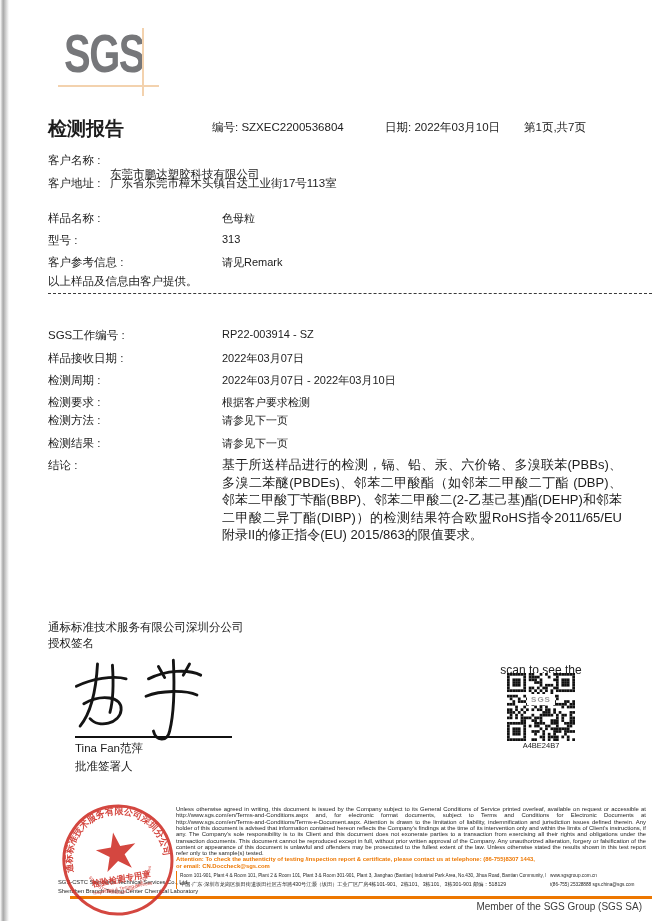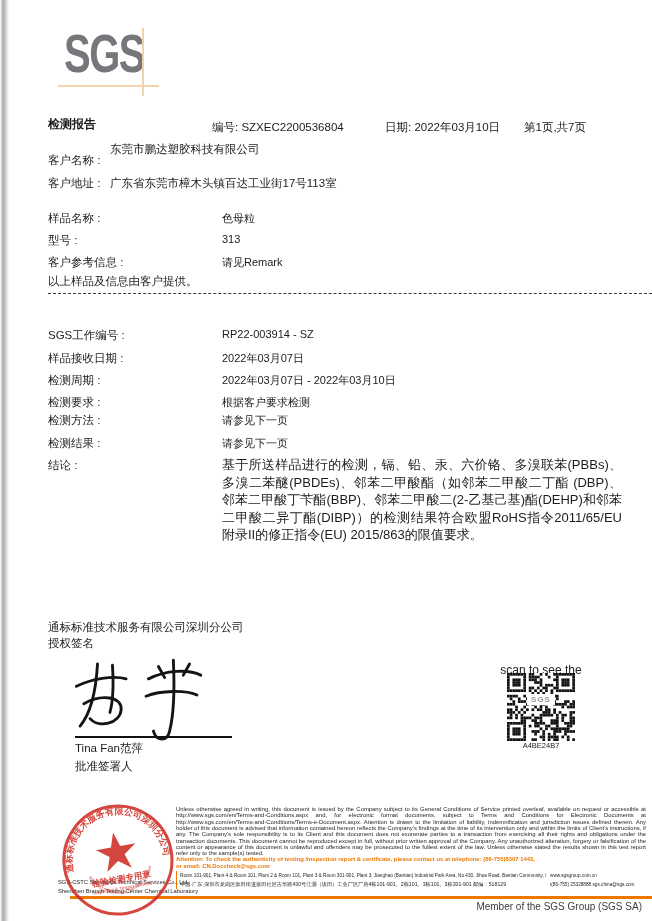--- a/index.html
+++ b/index.html
@@ -8,21 +8,21 @@
   .abs{position:absolute;}
   
   #edge{left:0;top:0;width:9px;height:921px;
         background:linear-gradient(to right,#fff 0%,#a8a8a8 35%,#d8d8d8 70%,#fff 100%);}
   
   #logo-text{left:64px;top:26px;font-size:54px;font-weight:bold;color:#76777a;
              letter-spacing:-2px;transform:scaleX(.74);transform-origin:left top;line-height:1;}
   .rule-h{height:2px;background:#f3d2ae;}
   .rule-v{width:2px;background:#f3d2ae;}
   
-  #title{left:48px;top:116px;font-size:12px;font-weight:bold;}
+  #title{left:48px;top:116px;font-size:19px;font-weight:bold;}
   .hmeta{top:120px;font-size:11.5px;}
   
   .lbl{position:absolute;left:48px;font-size:11.5px;white-space:nowrap;}
   .val1{position:absolute;left:110px;font-size:11.5px;white-space:nowrap;}
   .val2{position:absolute;left:222px;font-size:11px;white-space:nowrap;}
   .dashed{left:48px;width:604px;border-top:1.2px dashed #3a3a3a;height:0;}
   #conclusion{left:222px;top:456px;width:400px;font-size:13px;line-height:17.5px;text-align:justify;}
   
   #sig-co{left:48px;top:620px;font-size:11.5px;}
   #sig-auth{left:48px;top:636px;font-size:11.5px;}
@@ -66,21 +66,21 @@
     <span>编号:</span>
     <span>SZXEC2200536804</span>
   </div>
   <div class="abs hmeta" style="left:385px;">
     <span>日期:</span>
     <span>2022年03月10日</span>
   </div>
   <div class="abs hmeta" style="left:524px;">第1页,共7页</div>
 
   <div class="lbl" style="top:153px;">客户名称 :</div>
-  <div class="val1" style="top:142px;font-family:Liberation Serif, serif;">东莞市鹏达塑胶科技有限公司</div>
+  <div class="val1" style="top:167px;font-family:Liberation Serif, serif;">东莞市鹏达塑胶科技有限公司</div>
   <div class="lbl" style="top:176px;">客户地址 :</div>
   <div class="val1" style="top:176px;">广东省东莞市樟木头镇百达工业街17号113室</div>
 
   <div class="lbl" style="top:211px;">样品名称 :</div>
   <div class="val2" style="top:211px;">色母粒</div>
   <div class="lbl" style="top:233px;">型号 :</div>
   <div class="val2" style="top:233px;">313</div>
   <div class="lbl" style="top:255px;">客户参考信息 :</div>
   <div class="val2" style="top:255px;">请见Remark</div>
   <div class="lbl" style="top:274px;">以上样品及信息由客户提供。</div>

